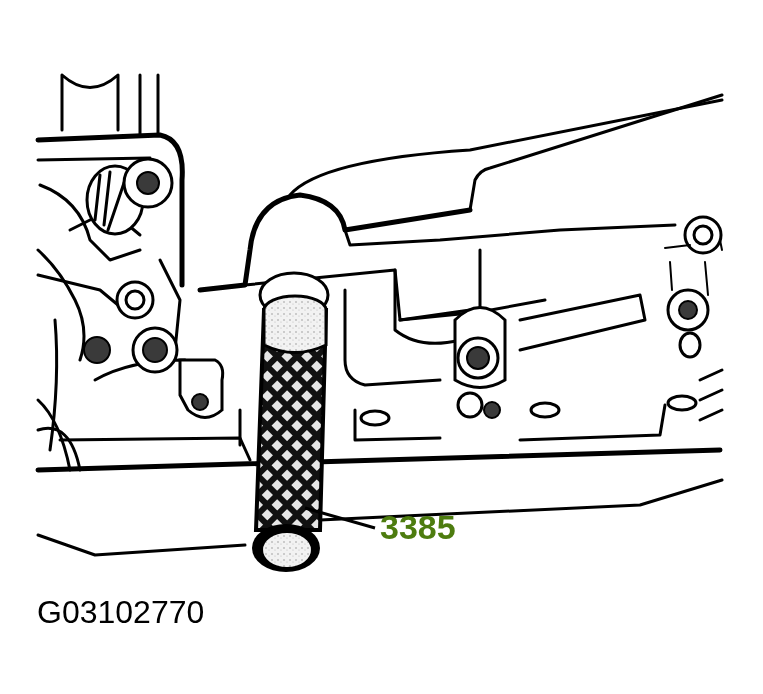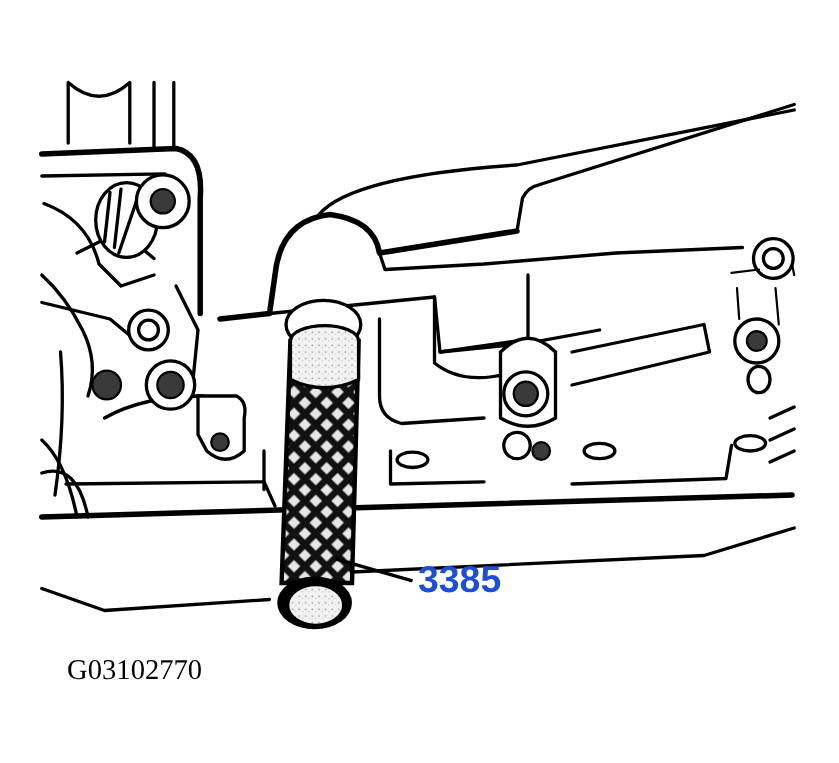--- a/index.html
+++ b/index.html
@@ -6,25 +6,25 @@
     body { width: 763px; height: 694px; position: relative; overflow: hidden; }
     .canvas { position: absolute; left: 0; top: 0; width: 763px; height: 694px; }
     .ln { fill: none; stroke: #000; stroke-width: 3; stroke-linecap: round; stroke-linejoin: round; }
     .ln-thin { fill: none; stroke: #000; stroke-width: 2; stroke-linecap: round; stroke-linejoin: round; }
     .ln-heavy { fill: none; stroke: #000; stroke-width: 5; stroke-linecap: round; stroke-linejoin: round; }
     .fill-w { fill: #fff; stroke: #000; stroke-width: 3; }
     .bolt { fill: #3a3a3a; stroke: #000; stroke-width: 2; }
     .callout-label {
       position: absolute; left: 380px; top: 508px;
       font-family: "Liberation Sans", sans-serif; font-weight: bold;
-      font-size: 34px; color: #1d4ed8; letter-spacing: 0px;
+      font-size: 34px; color: #4d7c0f; letter-spacing: 0px;
     }
     .figure-code {
       position: absolute; left: 37px; top: 594px;
-      font-family: Liberation Serif, serif; font-size: 26px; color: #000; margin-left: 24px;
+      font-family: Liberation Sans, sans-serif; font-size: 32px; color: #000;
     }
   </style>
 </head>
 <body>
 
 <svg class="canvas" viewBox="0 0 763 694" xmlns="http://www.w3.org/2000/svg">
   <defs>
     <pattern id="knurl" width="14" height="14" patternUnits="userSpaceOnUse" patternTransform="rotate(45)">
       <rect width="14" height="14" fill="#111"></rect>
       <rect x="3" y="3" width="8" height="8" fill="#e6e6e6"></rect>

